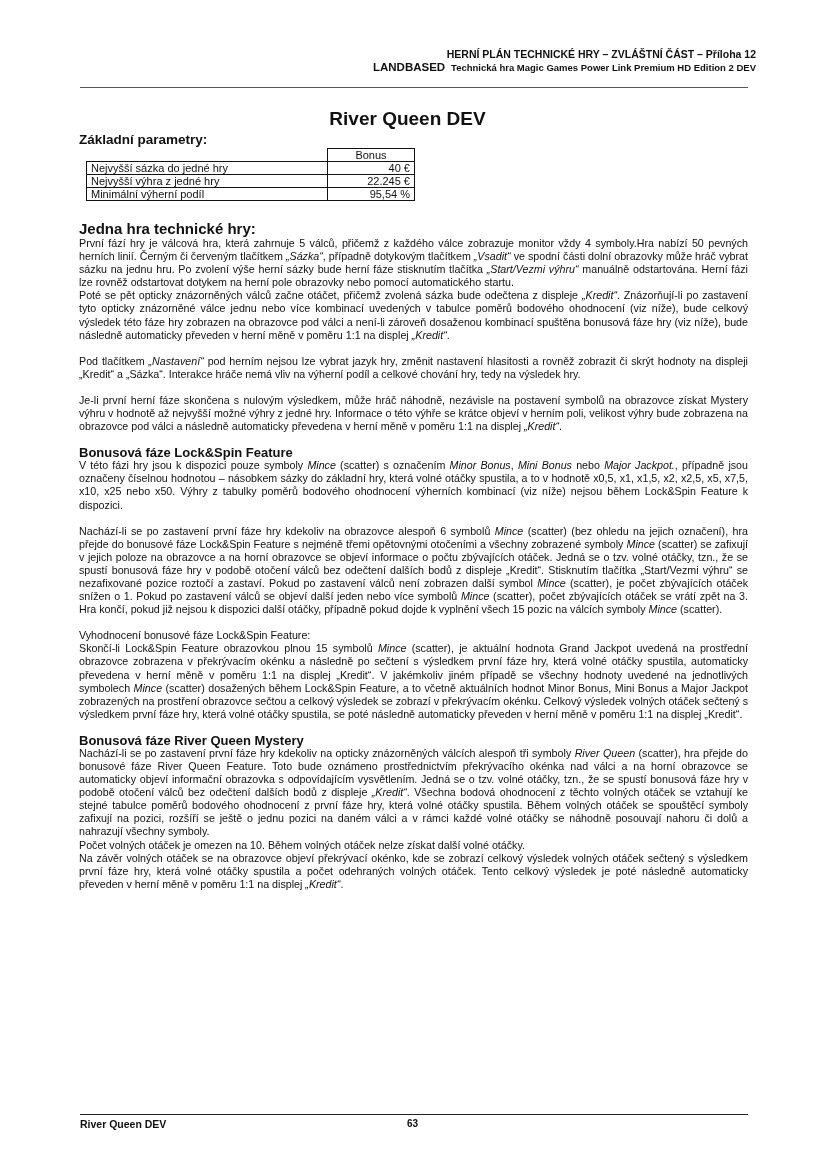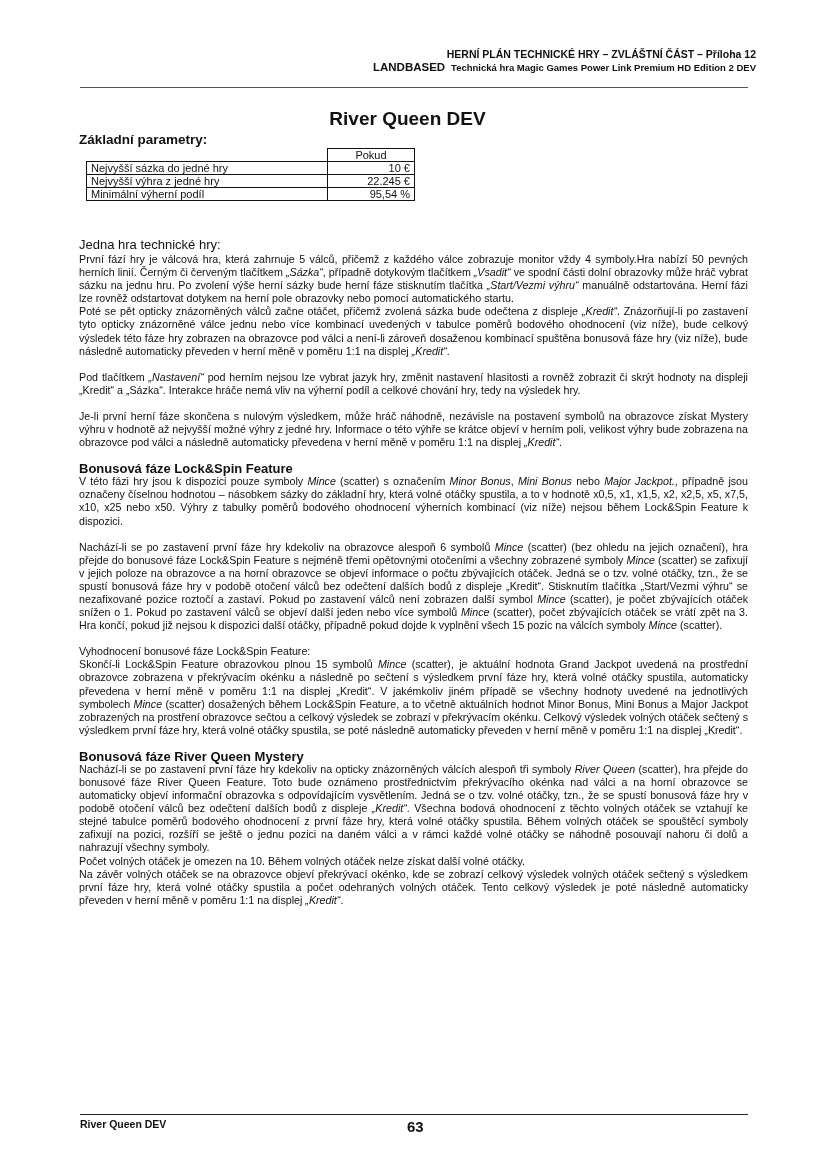--- a/index.html
+++ b/index.html
@@ -15,26 +15,26 @@
   .title span { position: relative; left: -6px; }
   .params-h { position: absolute; left: 79px; top: 132px; font-family: "Liberation Sans", sans-serif; font-weight: bold; font-size: 13.5px; }
   table.params { position: absolute; left: 86px; top: 148px; border-collapse: collapse; font-family: "Liberation Sans", sans-serif; font-size: 11px; }
   table.params td { border: 1.3px solid #111; padding: 0 4px; height: 12px; line-height: 12px; }
   table.params td.lbl { width: 232px; }
   table.params td.val { width: 78px; text-align: right; }
   table.params td.blank { border: none; }
   table.params td.colh { text-align: center; }
   .body { position: absolute; left: 79px; width: 669px; top: 221px; font-family: "Liberation Sans", sans-serif; font-size: 10.7px; line-height: 13.1px; color: #111; }
   .body p { margin: 0; text-align: justify; }
-  .body .h2 { font-weight: normal; font-size: 13px; line-height: 16px; margin-top: 16px; }
+  .body .h2 { font-weight: bold; font-size: 15px; line-height: 16px; }
   .body .h3 { font-weight: bold; font-size: 13px; line-height: 13px; }
   .body .gap { height: 13px; }
   .ftr-rule { position: absolute; left: 80px; top: 1114px; width: 668px; border-top: 1.2px solid #222; }
   .ftr-left { position: absolute; left: 80px; top: 1118px; font-family: "Liberation Sans", sans-serif; font-weight: bold; font-size: 10.5px; }
-  .ftr-page { position: absolute; left: 407px; top: 1118px; font-family: "Liberation Sans", sans-serif; font-weight: bold; font-size: 15px; }
+  .ftr-page { position: absolute; left: 407px; top: 1118px; font-family: "Liberation Sans", sans-serif; font-weight: bold; font-size: 10px; }
 </style>
 </head>
 <body>
 
 <div class="page">
 
   <div class="hdr">
     <div class="l1">HERNÍ PLÁN TECHNICKÉ HRY – ZVLÁŠTNÍ ČÁST – Příloha 12</div>
     <div class="l2">
       <span class="lb">LANDBASED</span>&nbsp;
@@ -44,25 +44,25 @@
   <div class="hdr-rule"></div>
 
   <div class="title"><span>River Queen DEV</span></div>
 
   <div class="params-h">Základní parametry:</div>
 
   <table class="params">
     <tbody>
         <tr>
       <td class="blank lbl"></td>
-      <td class="val colh">Pokud</td>
+      <td class="val colh">Bonus</td>
     </tr>
     <tr>
       <td class="lbl">Nejvyšší sázka do jedné hry</td>
-      <td class="val">10 €</td>
+      <td class="val">40 €</td>
     </tr>
     <tr>
       <td class="lbl">Nejvyšší výhra z jedné hry</td>
       <td class="val">22.245 €</td>
     </tr>
     <tr>
       <td class="lbl">Minimální výherní podíl</td>
       <td class="val">95,54 %</td>
     </tr>
   </tbody>

